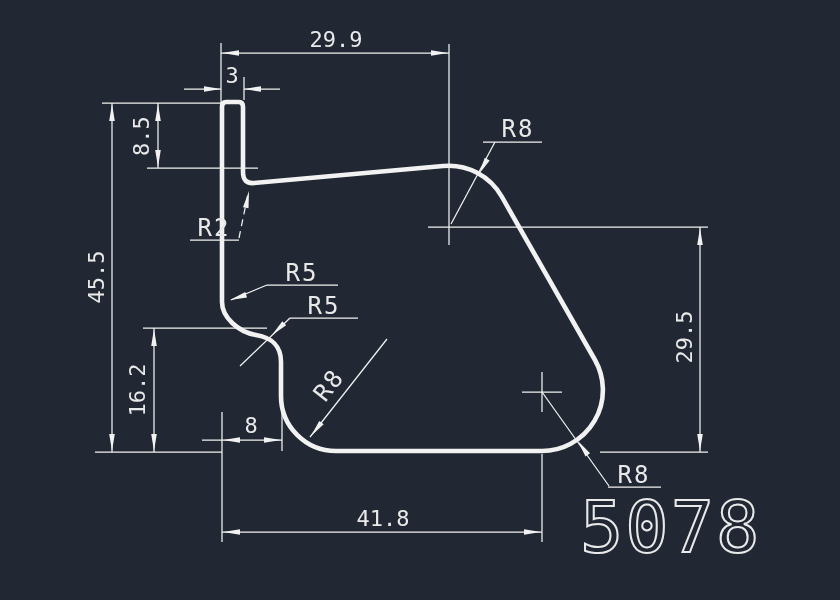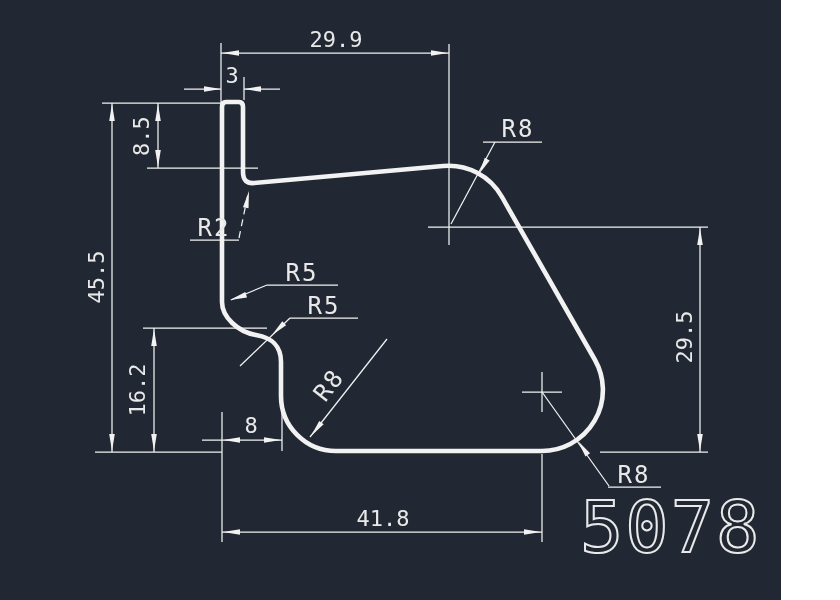--- a/index.html
+++ b/index.html
@@ -3,21 +3,21 @@
 <meta charset="utf-8">
 <style>
   :root{
     --background:#212833;
     --line:#F2F2F2;
     --text:#E9E9E9;
   }
   html,body{margin:0;padding:0;}
   .canvas{
     position:relative;
-    width:781px;height:600px;
+    width:840px;height:600px;
     background:var(--background);
     overflow:hidden;
   }
   svg{display:block;}
   .profile{stroke:var(--line);stroke-width:4.6;fill:none;stroke-linejoin:round;stroke-linecap:round;}
   .thin{stroke:var(--line);stroke-width:1.25;fill:none;}
   .dashed{stroke-dasharray:7 5;}
   .arrowhead{fill:var(--line);stroke:none;}
   text{
     fill:var(--text);

